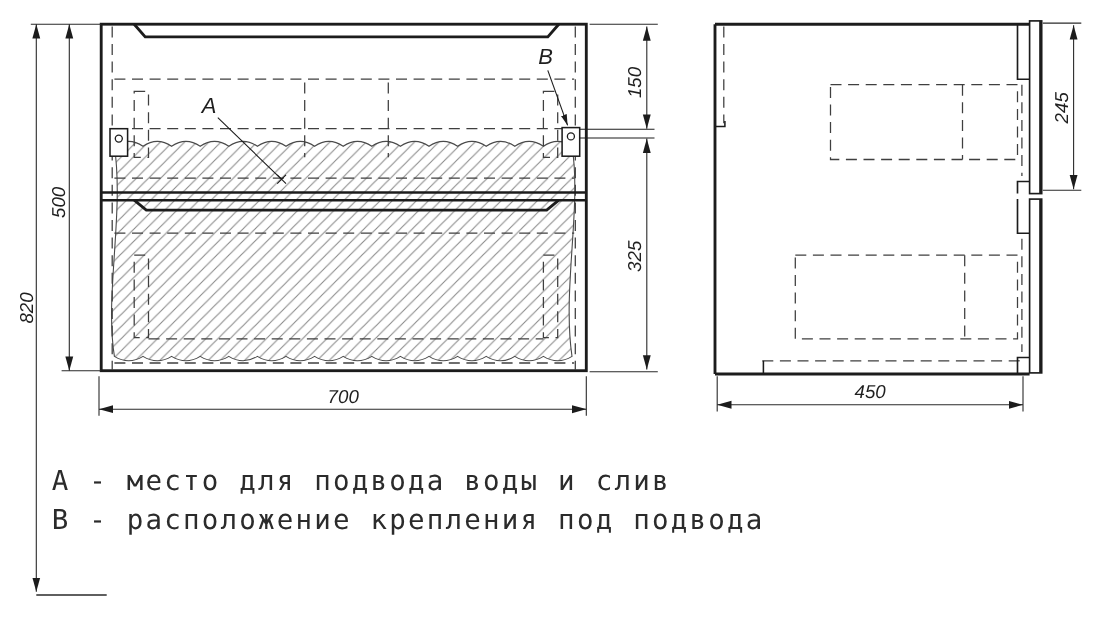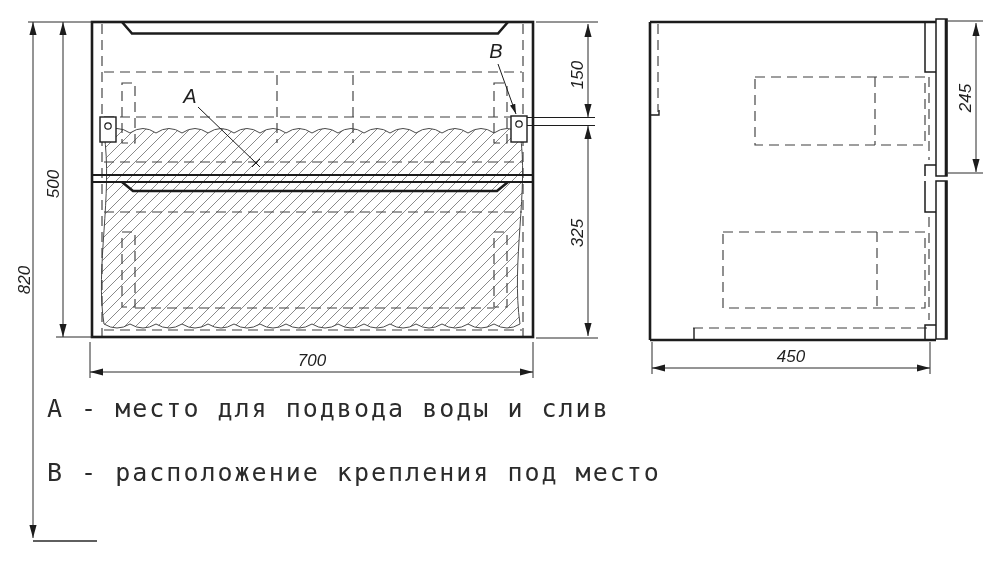--- a/index.html
+++ b/index.html
@@ -173,16 +173,16 @@
       <text class="dim-text" x="791" y="362" text-anchor="middle" stroke="none" fill="#1f1f1f">450</text>
     </g>
 
     <g>
       <line x1="976" y1="23" x2="976" y2="172" marker-start="url(#arw)" marker-end="url(#arw)"></line>
       <text class="dim-text" x="971" y="98" text-anchor="middle" transform="rotate(-90 971 98)" stroke="none" fill="#1f1f1f">245</text>
     </g>
   </g>
 </svg>
 
-<div class="legend-line" style="top:394px">А - место для подвода воды и слив</div>
-<div class="legend-line" style="top:458px">В - расположение крепления под место</div>
+<div class="legend-line" style="top:422px">А - место для подвода воды и слив</div>
+<div class="legend-line" style="top:458px">В - расположение крепления под подвода</div>
 
 </div>
 
 </body></html>

